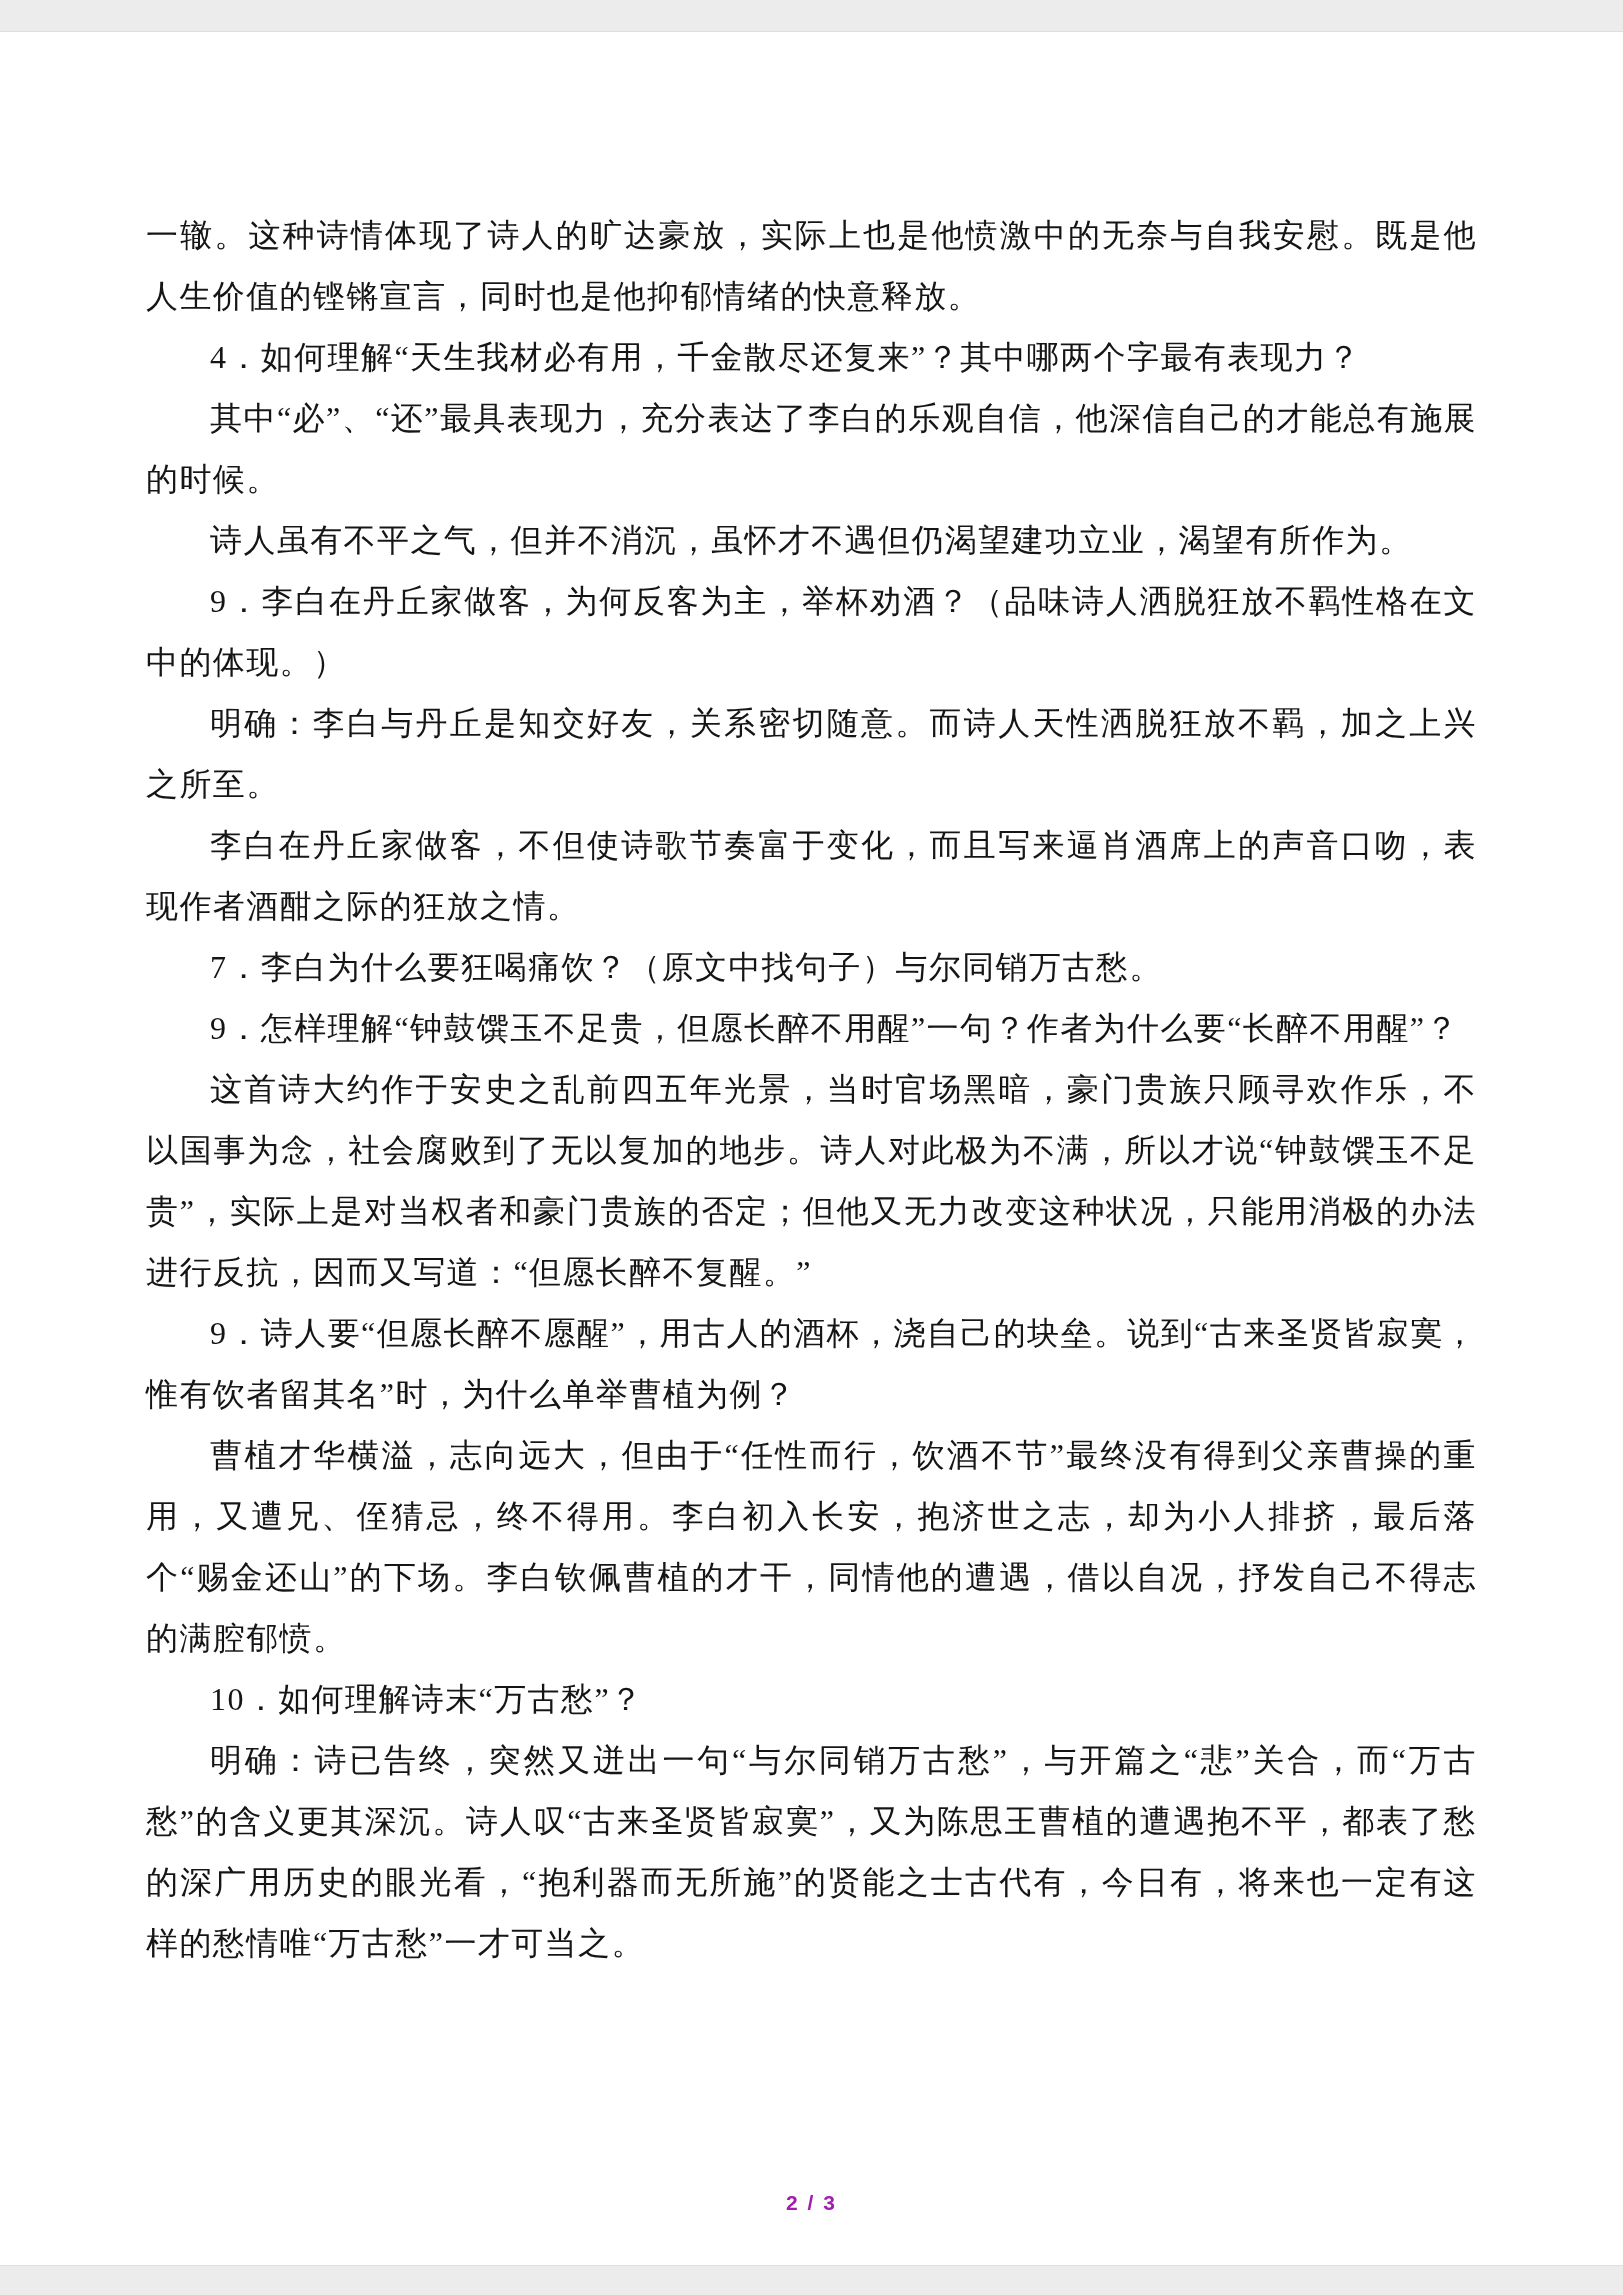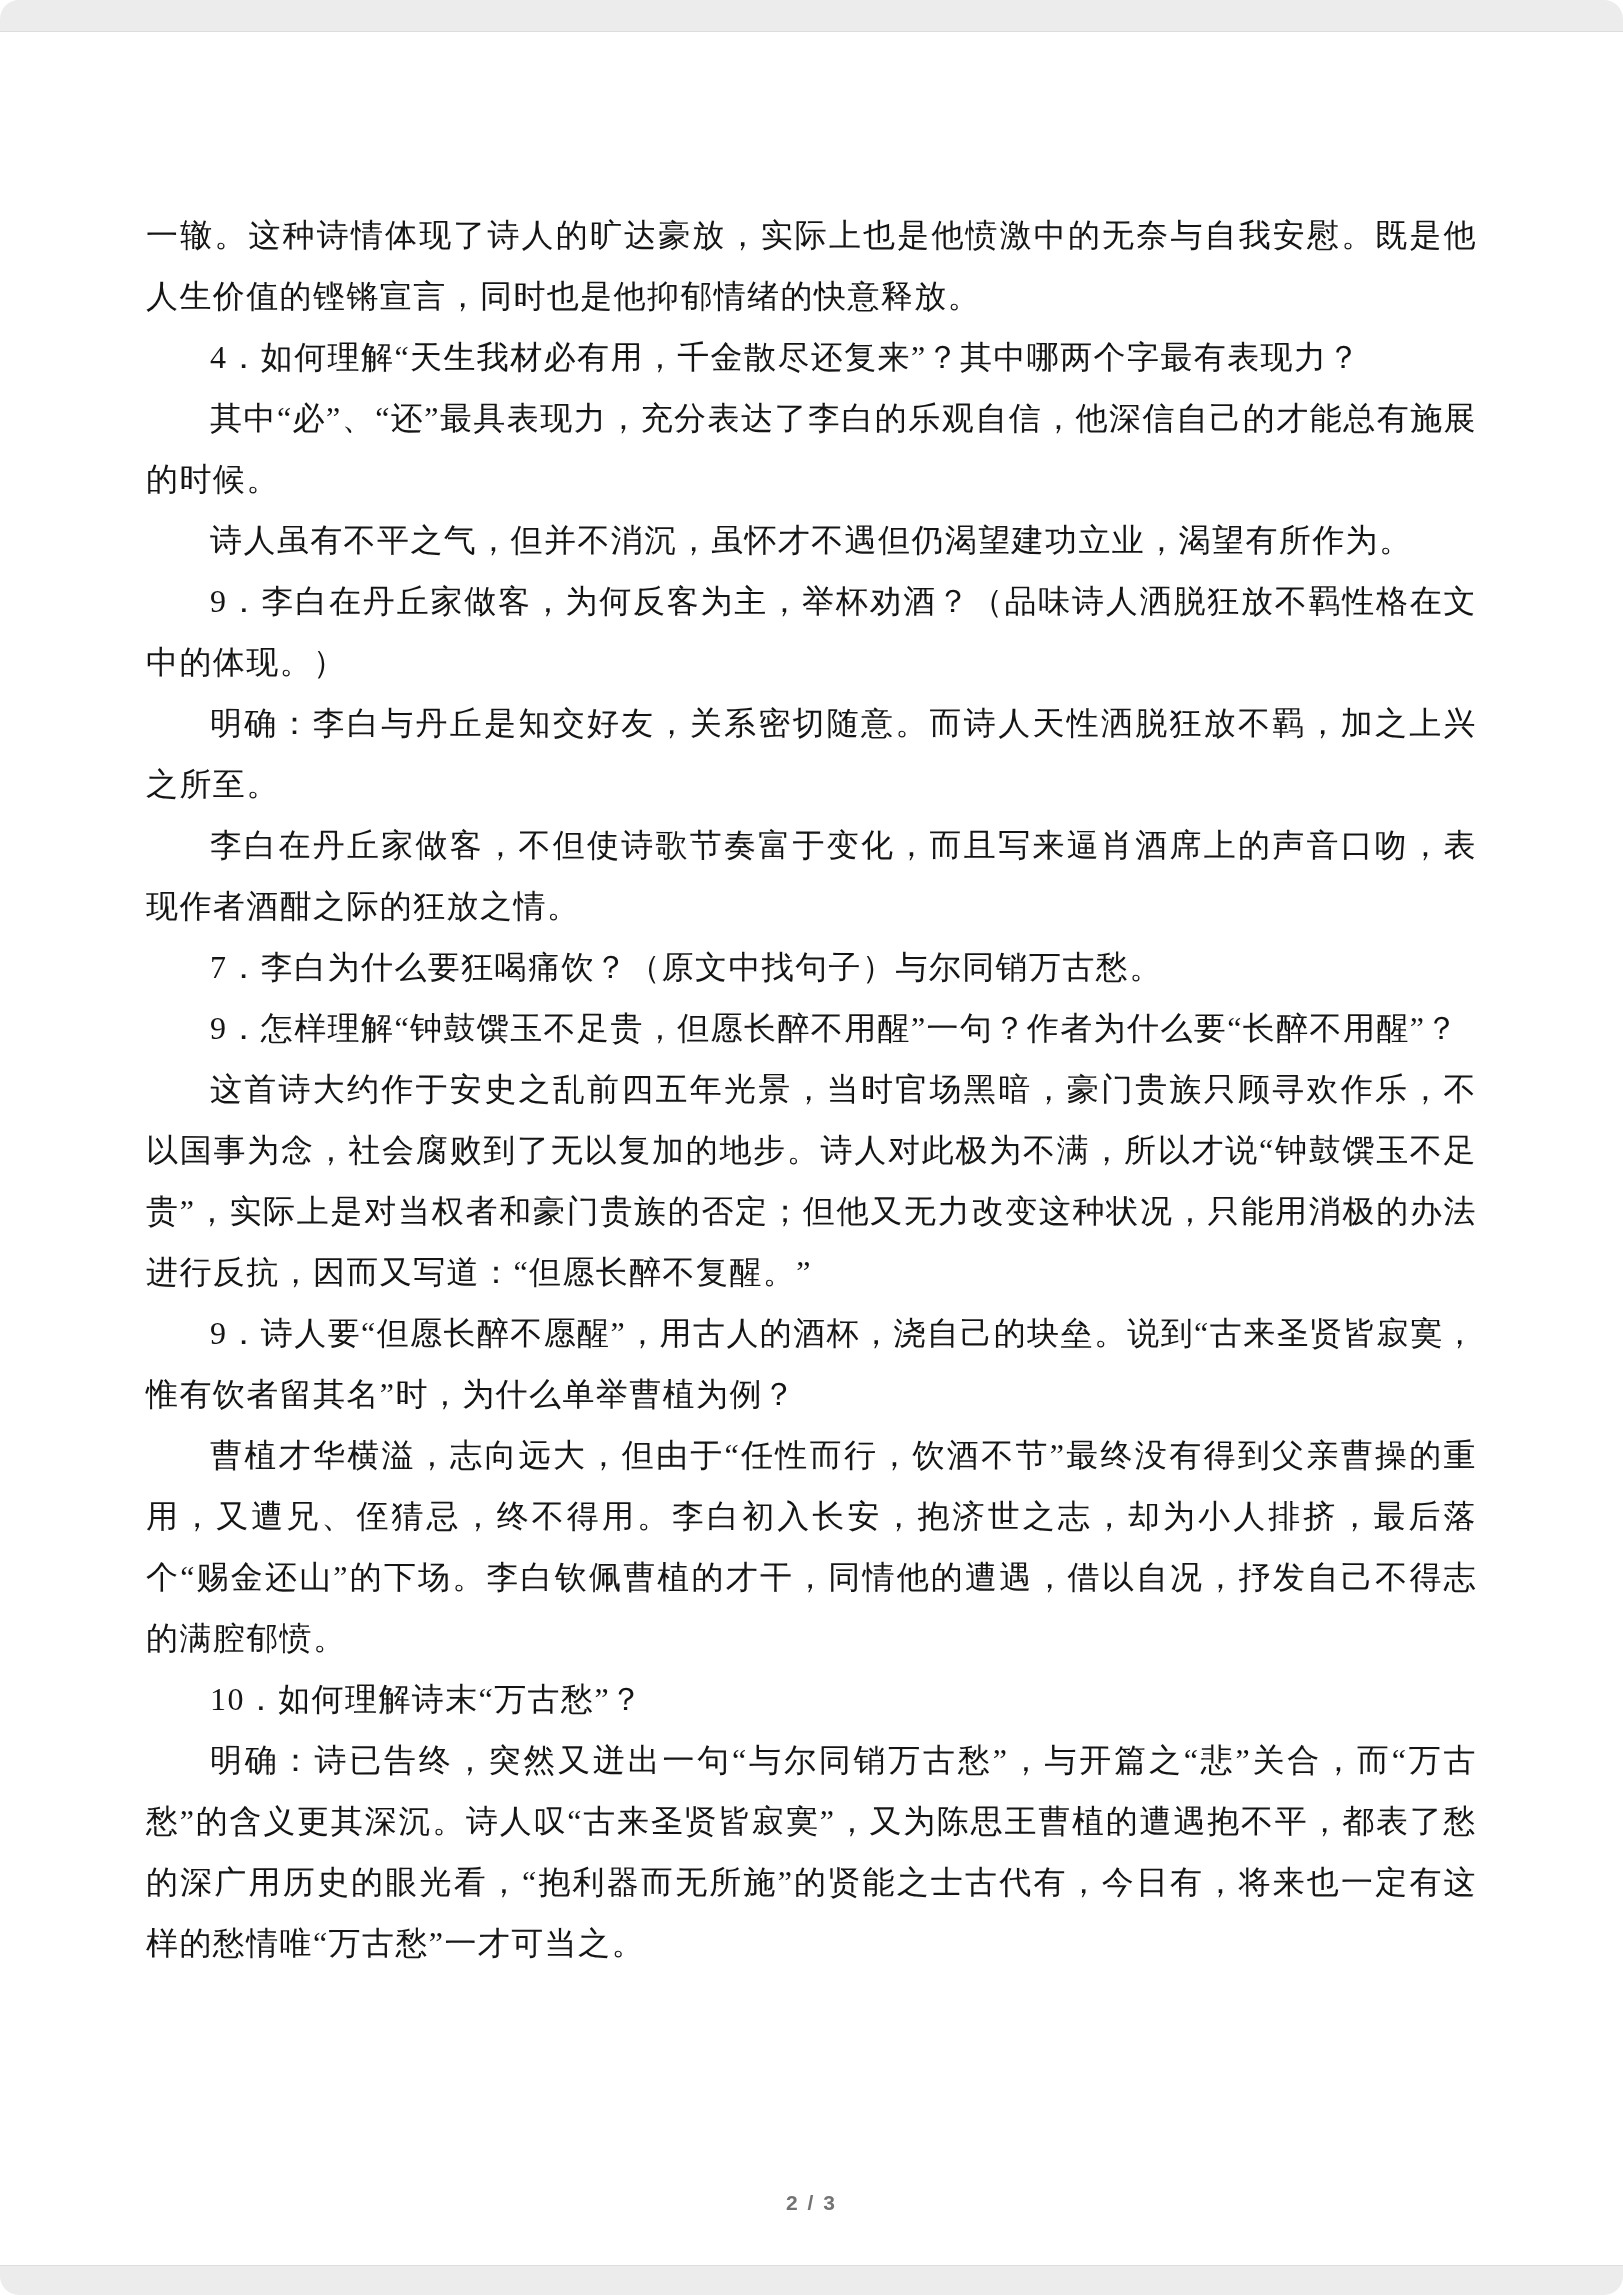--- a/index.html
+++ b/index.html
@@ -7,21 +7,20 @@
     padding: 0;
     background: #ffffff;
   }
   .canvas {
     position: relative;
     width: 1623px;
     height: 2295px;
     background: #ffffff;
     overflow: hidden;
     font-family: "Liberation Serif", "DejaVu Serif", serif;
-    border-radius: 19px;
   }
   .band {
     position: absolute;
     left: 0;
     width: 100%;
     background: #ececec;
   }
   .band-top {
     top: 0;
     height: 31px;
@@ -54,21 +53,21 @@
   .page-footer {
     position: absolute;
     left: 0;
     right: 0;
     bottom: 80px;
     text-align: center;
     font-family: "Liberation Sans", "DejaVu Sans", sans-serif;
     font-weight: bold;
     font-size: 21px;
     letter-spacing: 2px;
-    color: #737373;
+    color: #a21caf;
   }
 </style>
 </head>
 <body>
 
 <div class="canvas">
 
   <div class="band band-top"></div>
 
   <div class="page-content">

